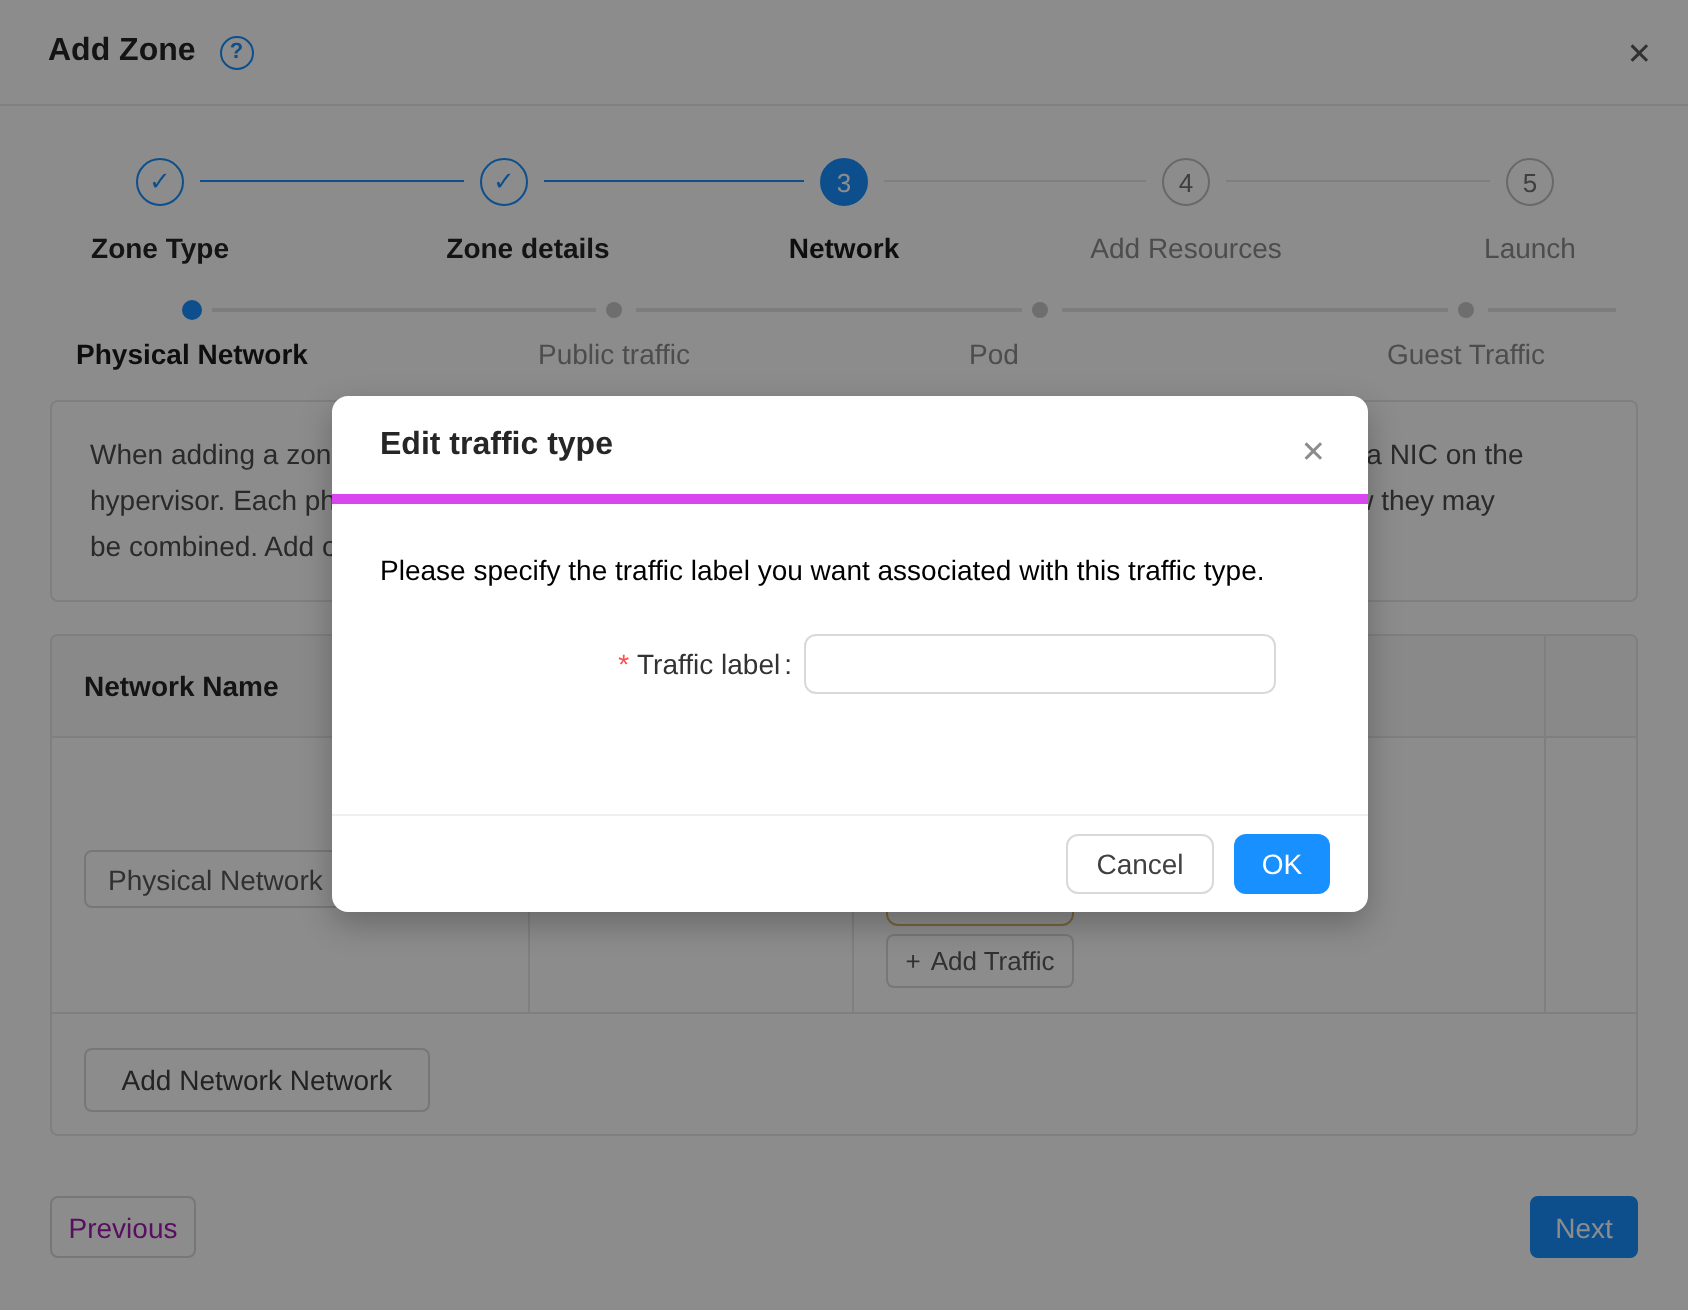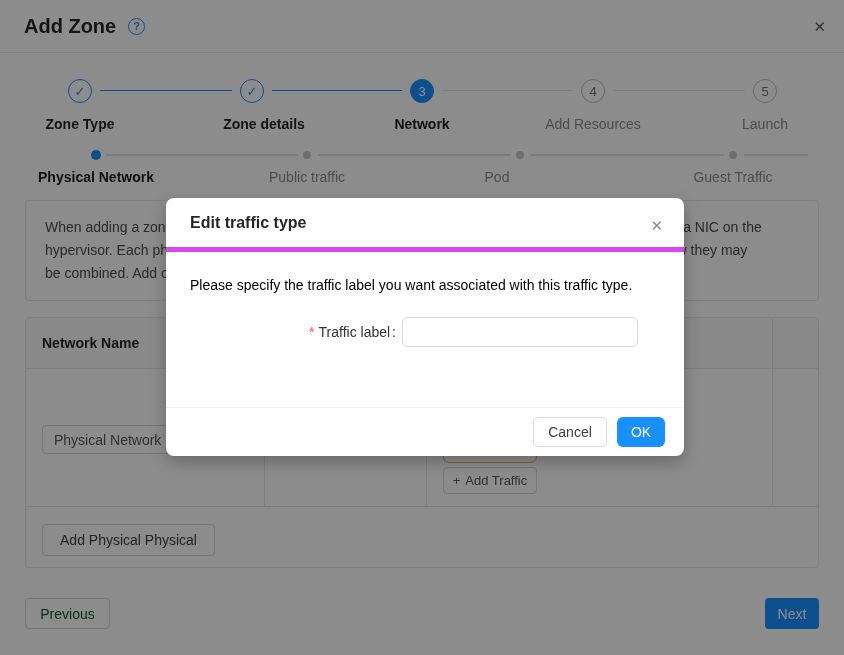--- a/index.html
+++ b/index.html
@@ -3,21 +3,21 @@
 <meta charset="utf-8">
 <style>
   * { margin:0; padding:0; box-sizing:border-box; }
   html,body { width:844px; height:655px; }
   body { font-family:"Liberation Sans","DejaVu Sans",sans-serif; background:#fff; }
   #app { position:relative; width:844px; height:655px; background:#fff; overflow:hidden; }
 
   
   .page-header { position:absolute; top:0; left:0; width:844px; height:53px;
                  border-bottom:1px solid #ebebeb; display:flex; align-items:center; padding:0 24px; }
-  .page-title { font-size:20px; font-weight:700; color:#262626; }
+  .page-title { font-size:16px; font-weight:700; color:#262626; }
   .help-icon { margin-left:12px; width:17px; height:17px; border:1.5px solid #1890ff; border-radius:50%;
                color:#1890ff; font-size:11px; font-weight:700; display:flex; align-items:center; justify-content:center; }
   .page-close { position:absolute; right:18px; top:18px; font-size:15px; color:#595959; cursor:pointer; }
 
   
   .step-circle { position:absolute; top:79px; width:24px; height:24px; border-radius:50%;
                  display:flex; align-items:center; justify-content:center; font-size:13px; background:#fff; }
   .step-circle.finished { border:1px solid #1890ff; color:#1890ff; }
   .step-circle.current  { background:#1890ff; color:#fff; border:1px solid #1890ff; }
   .step-circle.waiting  { border:1px solid #bfbfbf; color:#737373; }
@@ -58,23 +58,23 @@
                   border:1px solid #d9b96a; border-radius:6px; background:#fff; }
   .add-traffic-btn { position:absolute; left:417px; top:149px; width:94px; height:27px;
                      border:1px solid #d9d9d9; border-radius:4px; background:#fff;
                      font-size:13px; color:#595959; display:flex; align-items:center; justify-content:center; gap:5px;
                      font-family:inherit; cursor:pointer; }
   .add-phys-btn { position:absolute; left:16px; top:206px; width:173px; height:32px;
                   border:1px solid #d9d9d9; border-radius:4px; background:#fff;
                   font-size:14px; color:#404040; font-family:inherit; cursor:pointer; }
 
   
-  .prev-btn { position:absolute; left:25px; top:598px; width:85px; height:31px;
+  .prev-btn { position:absolute; left:25px; top:598px; width:73px; height:31px;
               border:1px solid #d9d9d9; border-radius:4px; background:#fff;
-              font-size:14px; color:#14532d; font-family:inherit; cursor:pointer; }
+              font-size:14px; color:#a21caf; font-family:inherit; cursor:pointer; }
   .next-btn { position:absolute; right:25px; top:598px; width:54px; height:31px;
               border:none; border-radius:4px; background:#1890ff; color:#fff;
               font-size:14px; font-family:inherit; cursor:pointer;text-align:center; }
 
   
   .overlay { position:absolute; inset:0; background:rgba(0,0,0,0.45); z-index:10; }
   .modal { position:absolute; left:166px; top:198px; width:518px; height:258px; background:#fff;
            border-radius:8px; box-shadow:0 6px 16px rgba(0,0,0,0.25); z-index:20; }
   .modal-header { position:relative; height:54px; border-bottom:5px solid #d946ef;
                   display:flex; align-items:center; padding:0 24px; }
@@ -145,21 +145,21 @@
     <div class="tbl-row"></div>
     <div class="vline" style="left:238px"></div>
     <div class="vline" style="left:400px"></div>
     <div class="vline" style="left:746px"></div>
     <input class="net-name-input" type="text" value="Physical Network" style="">
     <div class="traffic-chip"></div>
     <button class="add-traffic-btn">
       <span>+</span>
       <span>Add Traffic</span>
     </button>
-    <button class="add-phys-btn">Add Physical Physical</button>
+    <button class="add-phys-btn">Add Network Network</button>
   </div>
 
   <button class="prev-btn">Previous</button>
   <button class="next-btn">Next</button>
 
   <div class="overlay"></div>
 
   <div class="modal">
     <div class="modal-header">
       <span class="modal-title">Edit traffic type</span>

